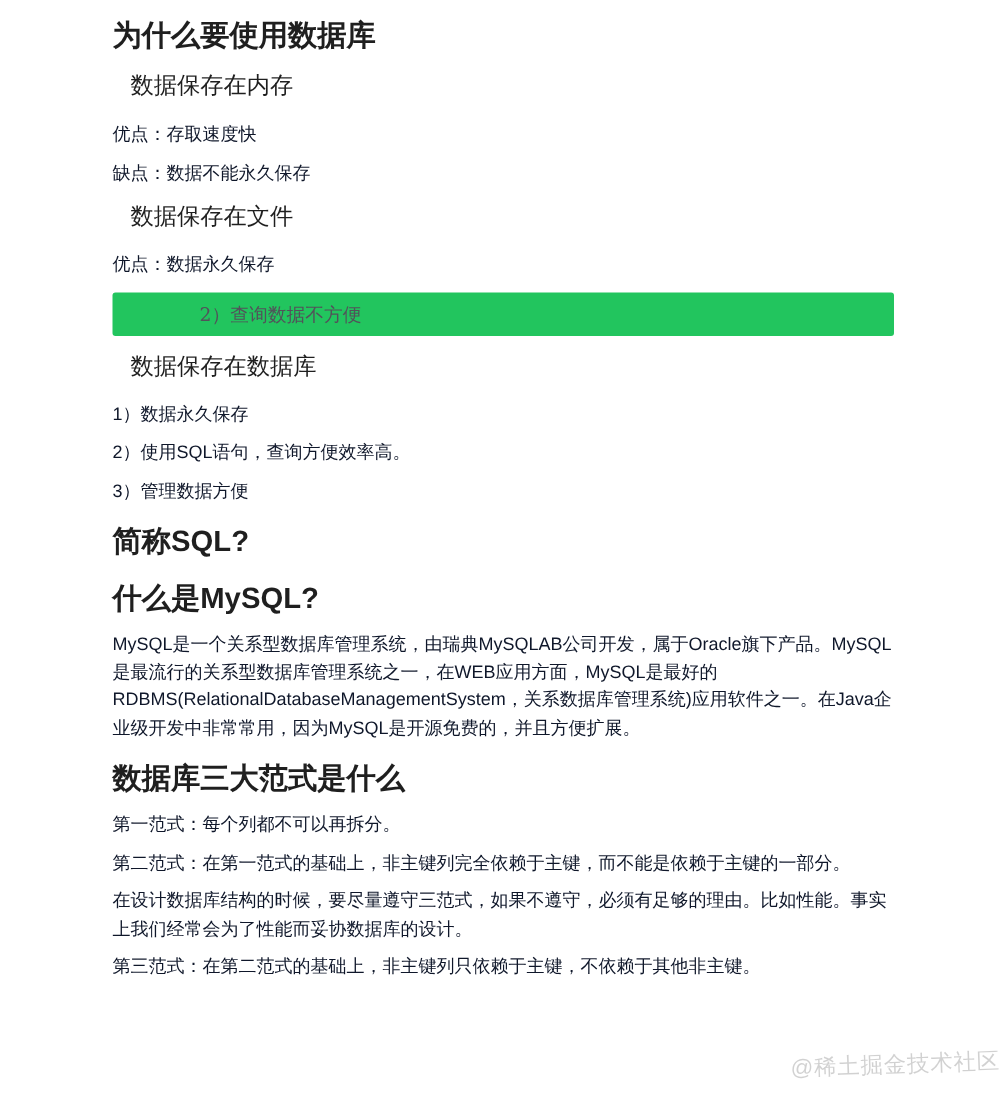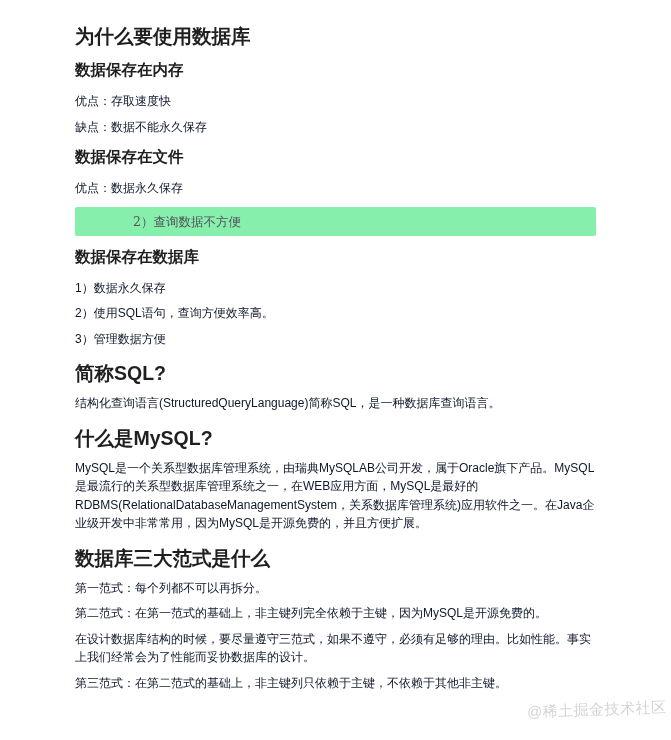--- a/index.html
+++ b/index.html
@@ -5,46 +5,46 @@
   * { margin: 0; padding: 0; box-sizing: border-box; }
   html, body {
     width: 671px; height: 740px;
     background: #ffffff;
     overflow: hidden;
     position: relative;
     font-family: "Liberation Sans", sans-serif;
   }
   .article {
     position: absolute;
-    left: 75px; top: 12px;
+    left: 75px; top: 0;
     width: 521px;
   }
   .h1 {
     font-size: 19.5px;
     line-height: 26px;
     font-weight: 700;
     color: #1f1f1f;
     margin: 12px 0 8px;
   }
   .h1.first { margin-top: 11px; }
   .h2 {
     font-size: 15.5px;
     line-height: 21px;
-    font-weight: 700;
+    font-weight: 400;
     color: #1f1f1f;
-    margin: 10px 0 12px;
+    margin: 10px 12px 12px;
   }
   .p {
     font-size: 12px;
     line-height: 18.5px;
     color: #0f172a;
     margin: 7px 0;
   }
   .code {
-    background: #86efac;
+    background: #22c55e;
     border-radius: 2px;
     margin: 9px 0;
     padding: 5px 16px 5px 58px;
     font-family: "DejaVu Serif", "Liberation Serif", serif;
     font-size: 12.5px;
     line-height: 19px;
     color: #52525a;
   }
   .watermark {
     position: absolute;
@@ -68,23 +68,22 @@
   <div class="p">优点：存取速度快</div>
   <div class="p">缺点：数据不能永久保存</div>
   <div class="h2">数据保存在文件</div>
   <div class="p">优点：数据永久保存</div>
   <div class="code">2）查询数据不方便</div>
   <div class="h2">数据保存在数据库</div>
   <div class="p">1）数据永久保存</div>
   <div class="p">2）使用SQL语句，查询方便效率高。</div>
   <div class="p">3）管理数据方便</div>
   <div class="h1">简称SQL?</div>
-  <div class="p">结构化查询语言(StructuredQueryLanguage)简称SQL，是一种数据库查询语言。</div>
   <div class="h1">什么是MySQL?</div>
   <div class="p">MySQL是一个关系型数据库管理系统，由瑞典MySQLAB公司开发，属于Oracle旗下产品。MySQL是最流行的关系型数据库管理系统之一，在WEB应用方面，MySQL是最好的RDBMS(RelationalDatabaseManagementSystem，关系数据库管理系统)应用软件之一。在Java企业级开发中非常常用，因为MySQL是开源免费的，并且方便扩展。</div>
   <div class="h1">数据库三大范式是什么</div>
   <div class="p">第一范式：每个列都不可以再拆分。</div>
-  <div class="p">第二范式：在第一范式的基础上，非主键列完全依赖于主键，因为MySQL是开源免费的。</div>
+  <div class="p">第二范式：在第一范式的基础上，非主键列完全依赖于主键，而不能是依赖于主键的一部分。</div>
   <div class="p">在设计数据库结构的时候，要尽量遵守三范式，如果不遵守，必须有足够的理由。比如性能。事实上我们经常会为了性能而妥协数据库的设计。</div>
   <div class="p">第三范式：在第二范式的基础上，非主键列只依赖于主键，不依赖于其他非主键。</div>
 </div>
 
 <div class="watermark">@稀土掘金技术社区</div>
 
 </body></html>

